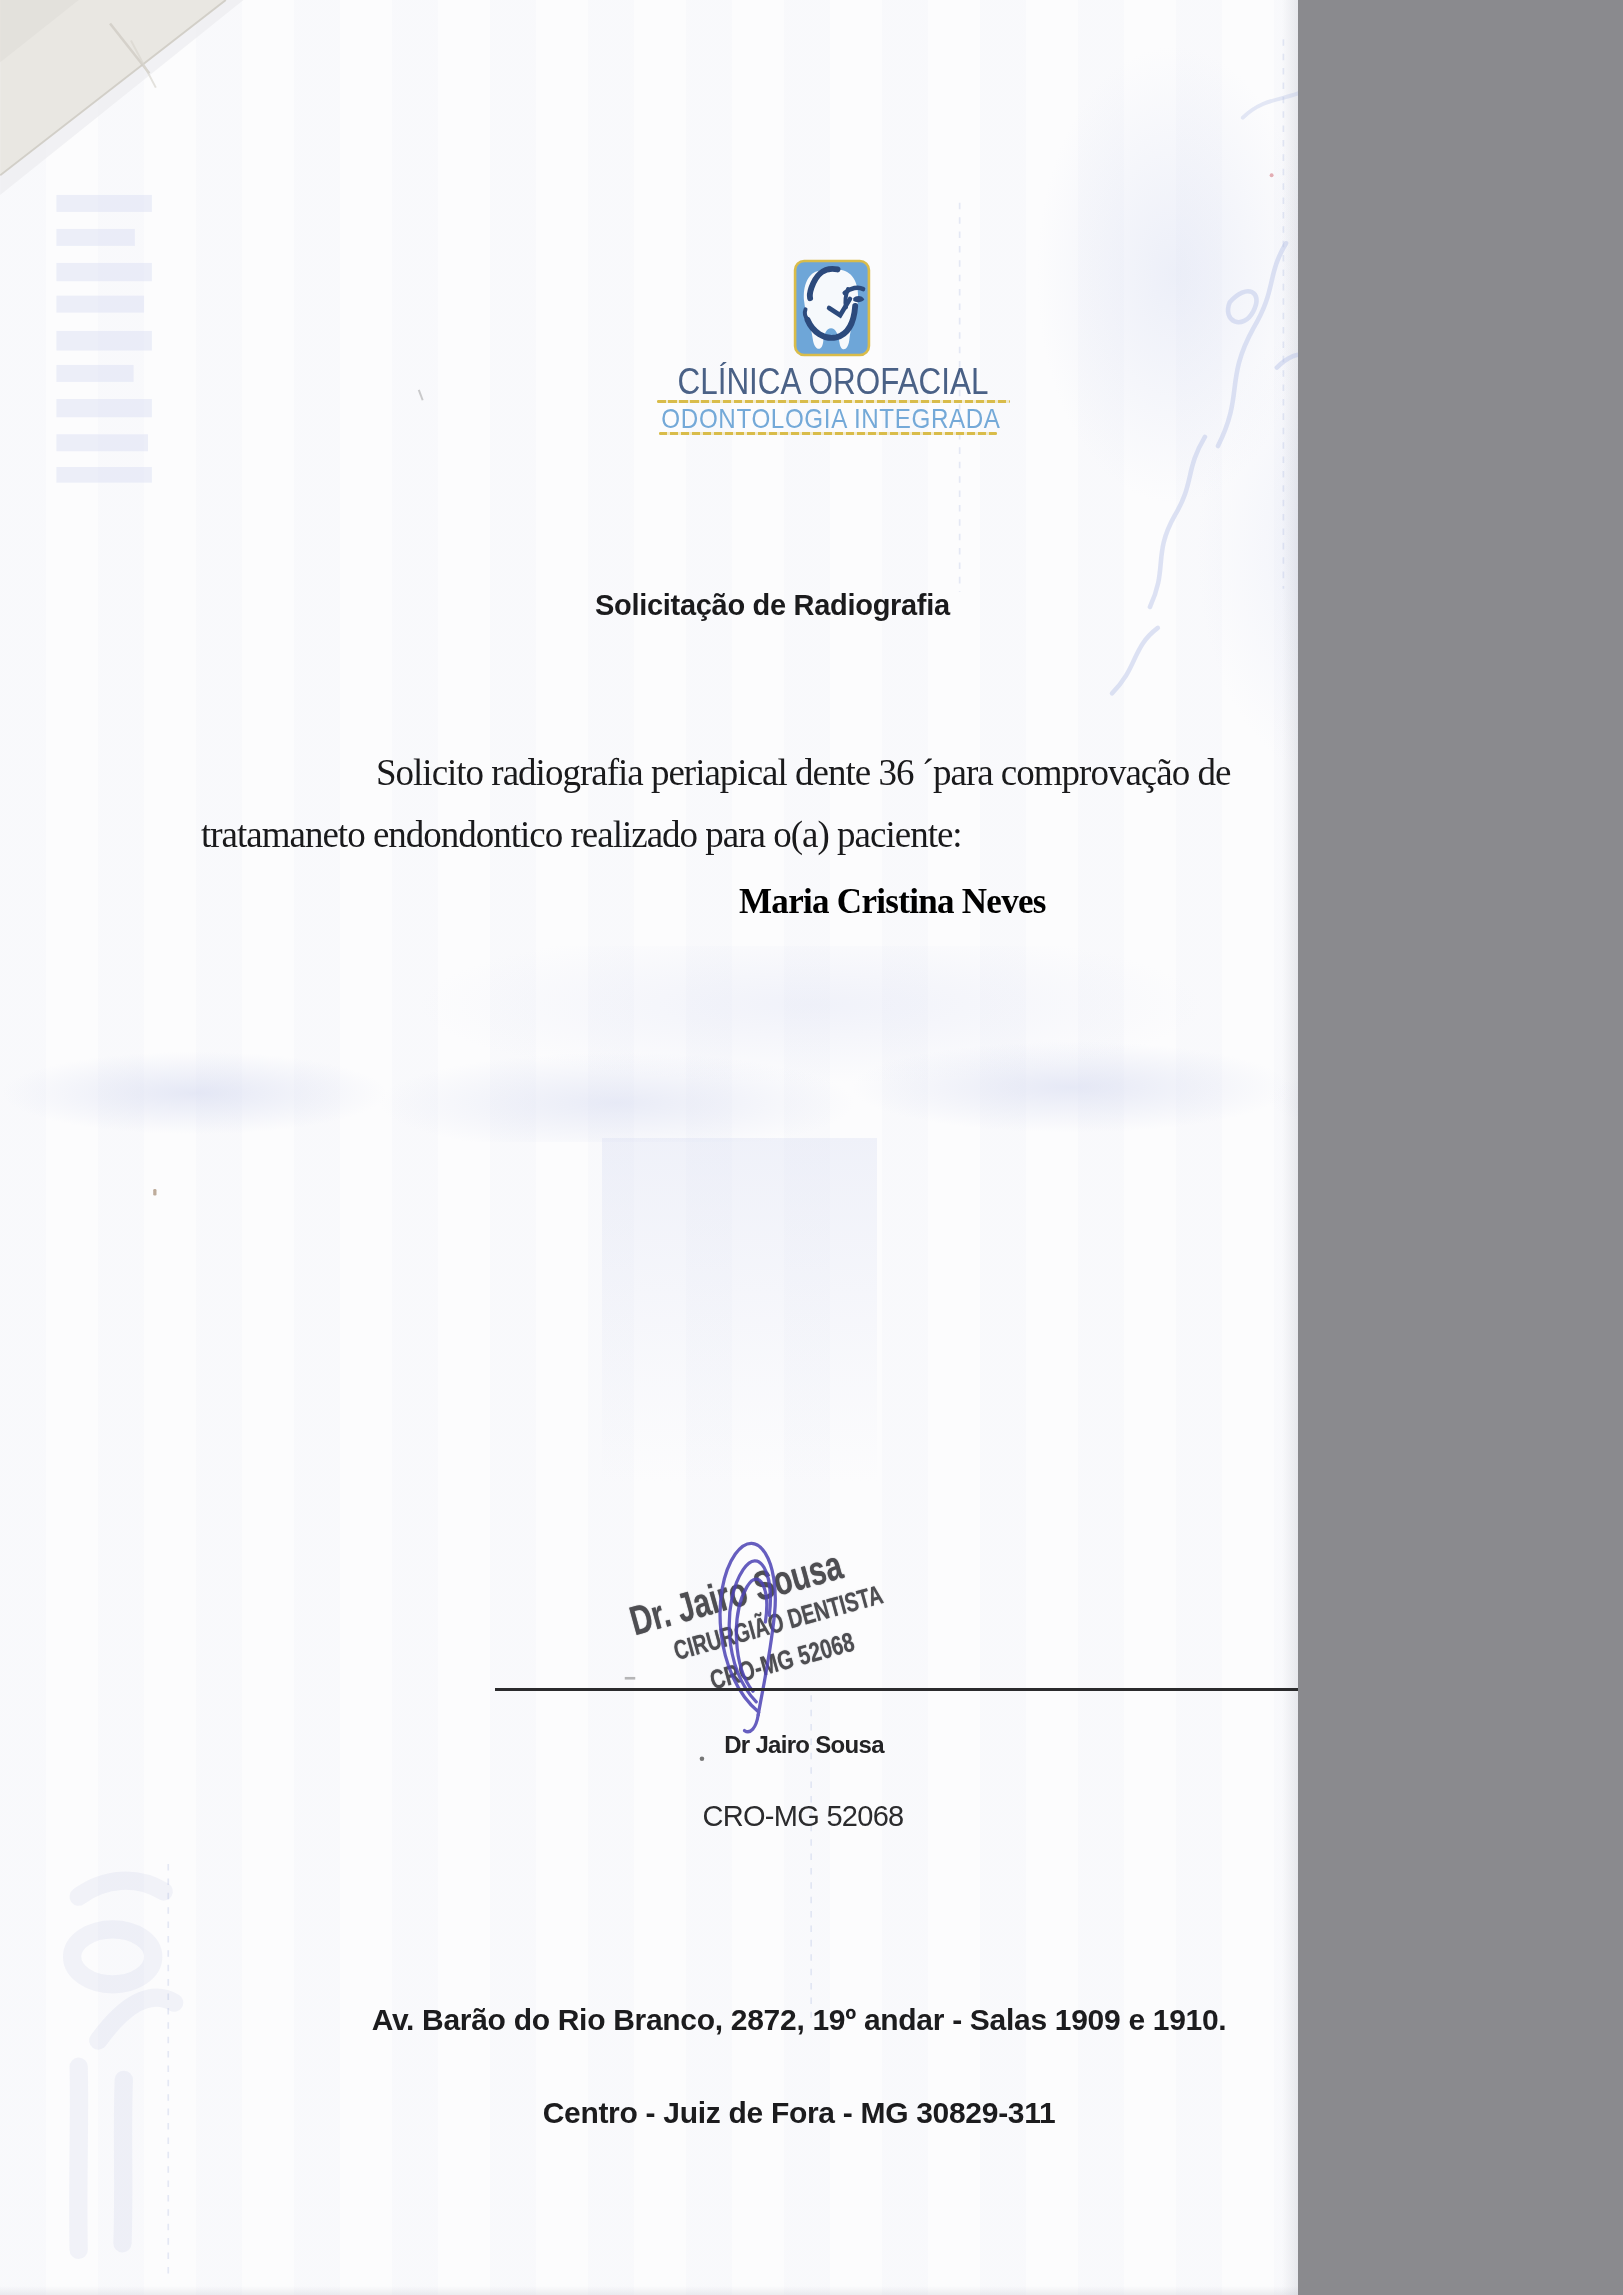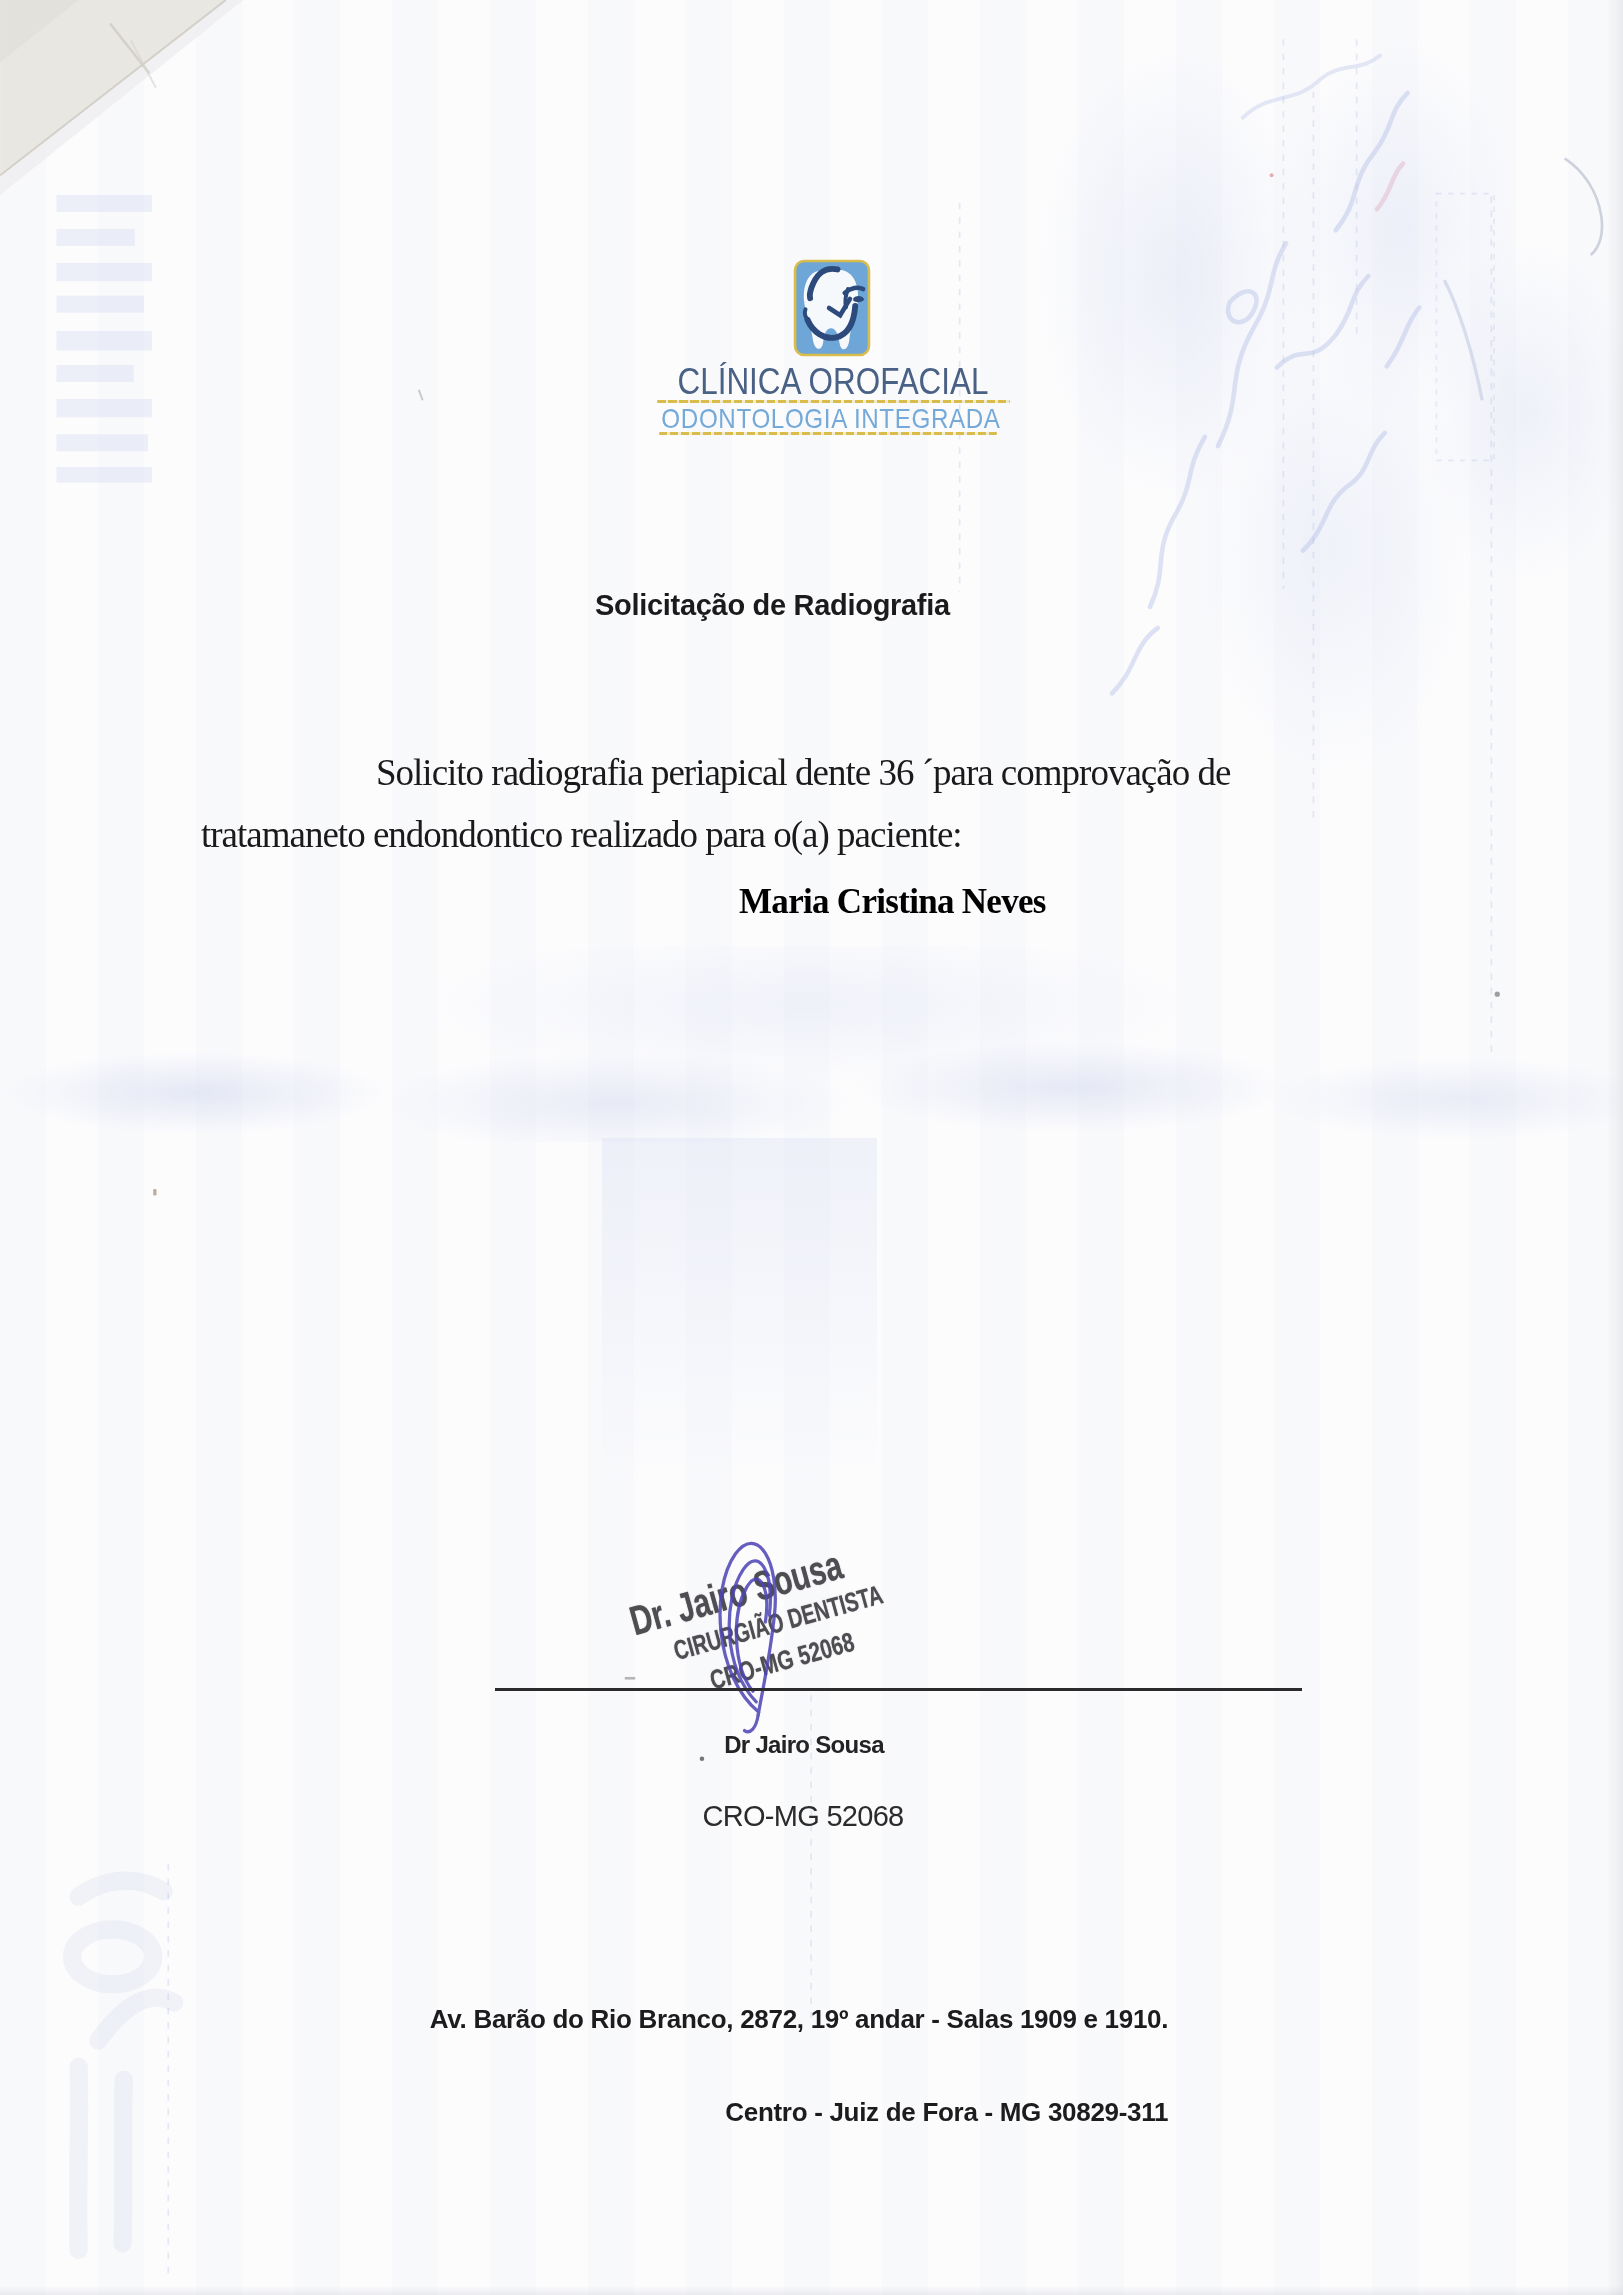--- a/index.html
+++ b/index.html
@@ -1,18 +1,18 @@
 <!DOCTYPE html>
 <html style="font-size:10.5px"><head>
 <meta charset="utf-8">
 <style>
   html,body{margin:0;padding:0;background:#8a8a8e;}
   .page{
     position:relative;
-    width:1623px;height:2295px;
+    width:1298px;height:2295px;
     background:#fcfcfd;
     overflow:hidden;
     font-family:"Liberation Sans", sans-serif;
     color:#1d1d1f;
   }
   .page::before{ 
     content:"";position:absolute;inset:0;pointer-events:none;
     background:repeating-linear-gradient(90deg, rgba(228,231,243,.14) 0 46px, rgba(255,255,255,0) 46px 98px);
   }
   .abs{position:absolute;}
@@ -78,22 +78,22 @@
   .doctor-name{
     top:1731px;left:804px;font-size:24px;font-weight:bold;letter-spacing:-0.7px;color:#232325;white-space:pre;
   }
   .doctor-license{
     top:1800px;left:803px;font-size:29px;letter-spacing:-0.7px;color:#2b2b2d;white-space:pre;
   }
   
   .address{
     top:1942px;left:799px;
     transform:translateX(-50%);
-    text-align:right;
-    font-size:26px;font-weight:bold;line-height:31px;letter-spacing:-0.3px;
+    text-align:center;
+    font-size:30px;font-weight:bold;line-height:31px;letter-spacing:-0.3px;
     color:#1c1c1e;white-space:pre;
   }
   
   .bleed-band{
     left:0;top:946px;width:1623px;height:196px;pointer-events:none;
     background:
       radial-gradient(275px 59px at 12% 75%, rgba(206,212,238,.50), transparent 70%),
       radial-gradient(340px 72px at 38% 80%, rgba(206,212,238,.42), transparent 70%),
       radial-gradient(314px 65px at 66% 72%, rgba(206,212,238,.48), transparent 70%),
       radial-gradient(275px 59px at 90% 78%, rgba(206,212,238,.40), transparent 70%),

